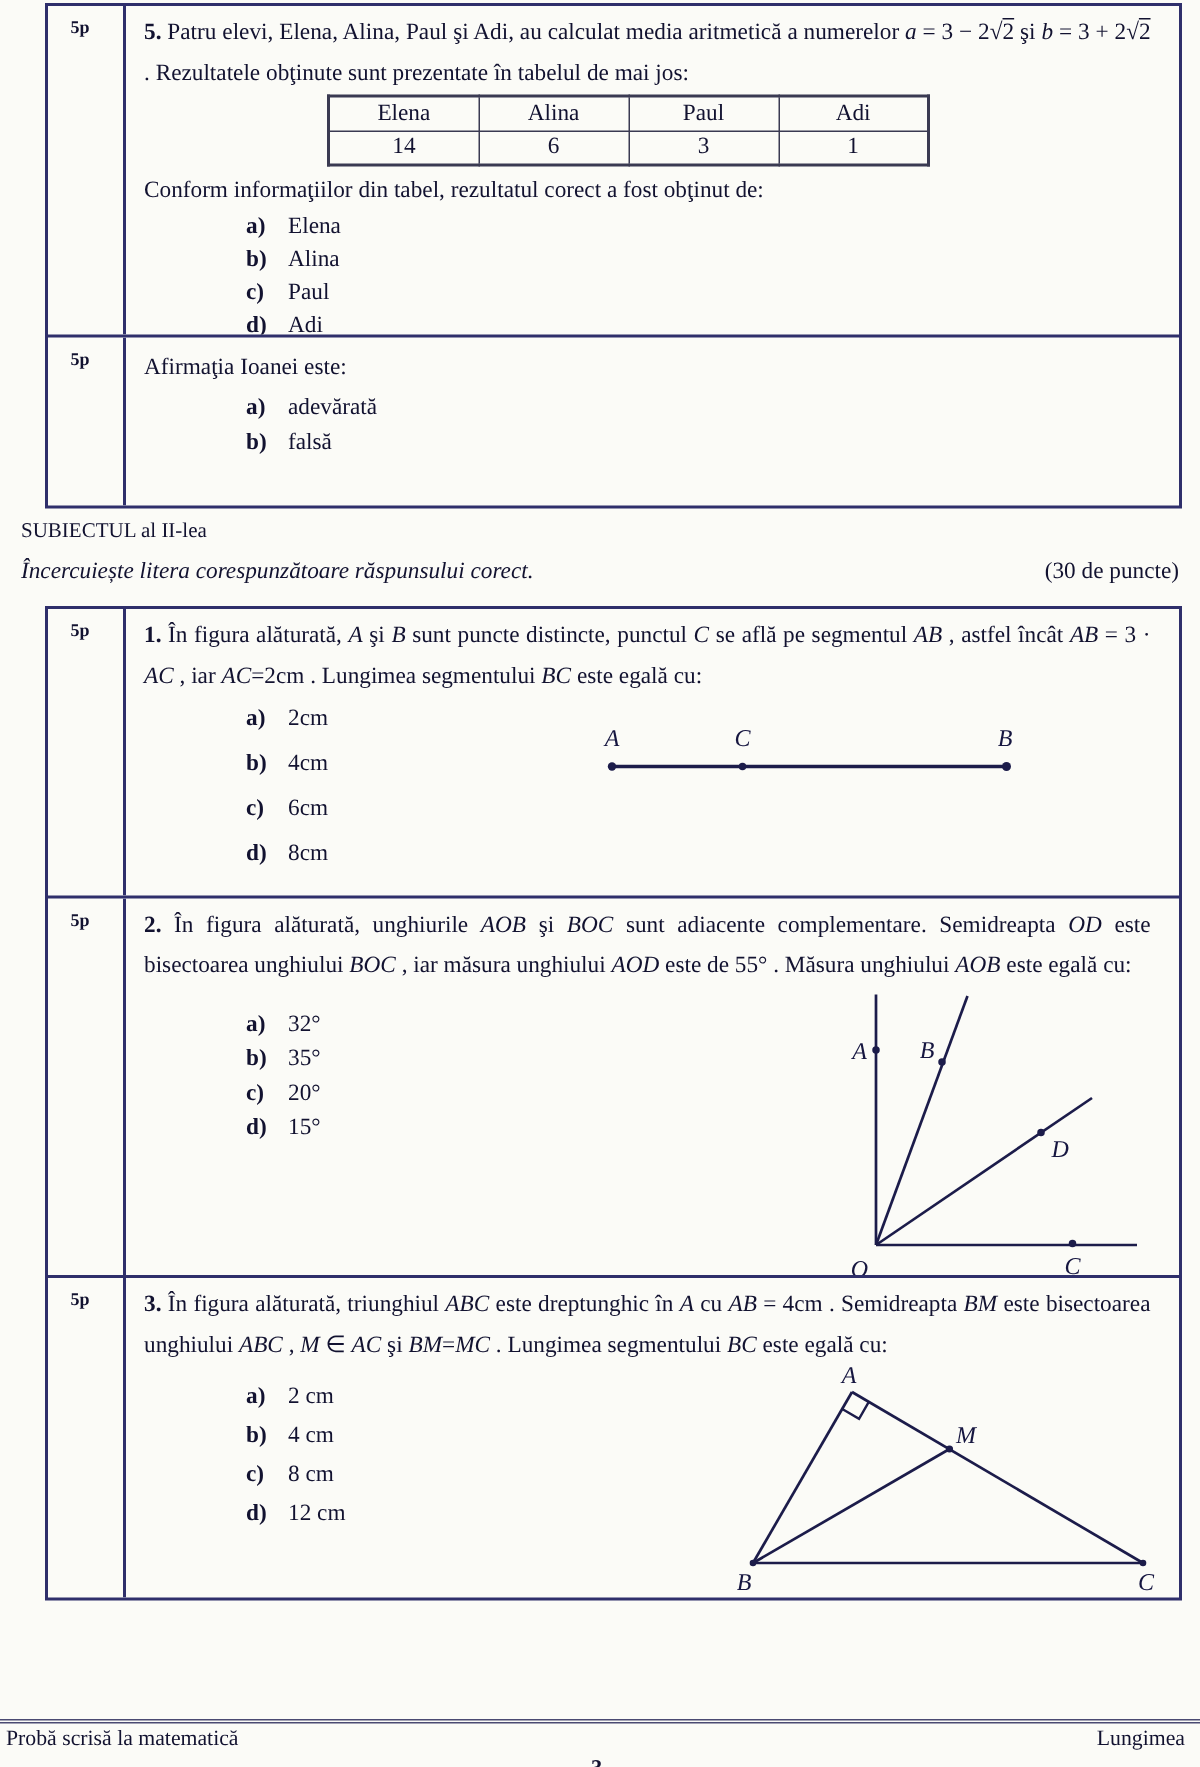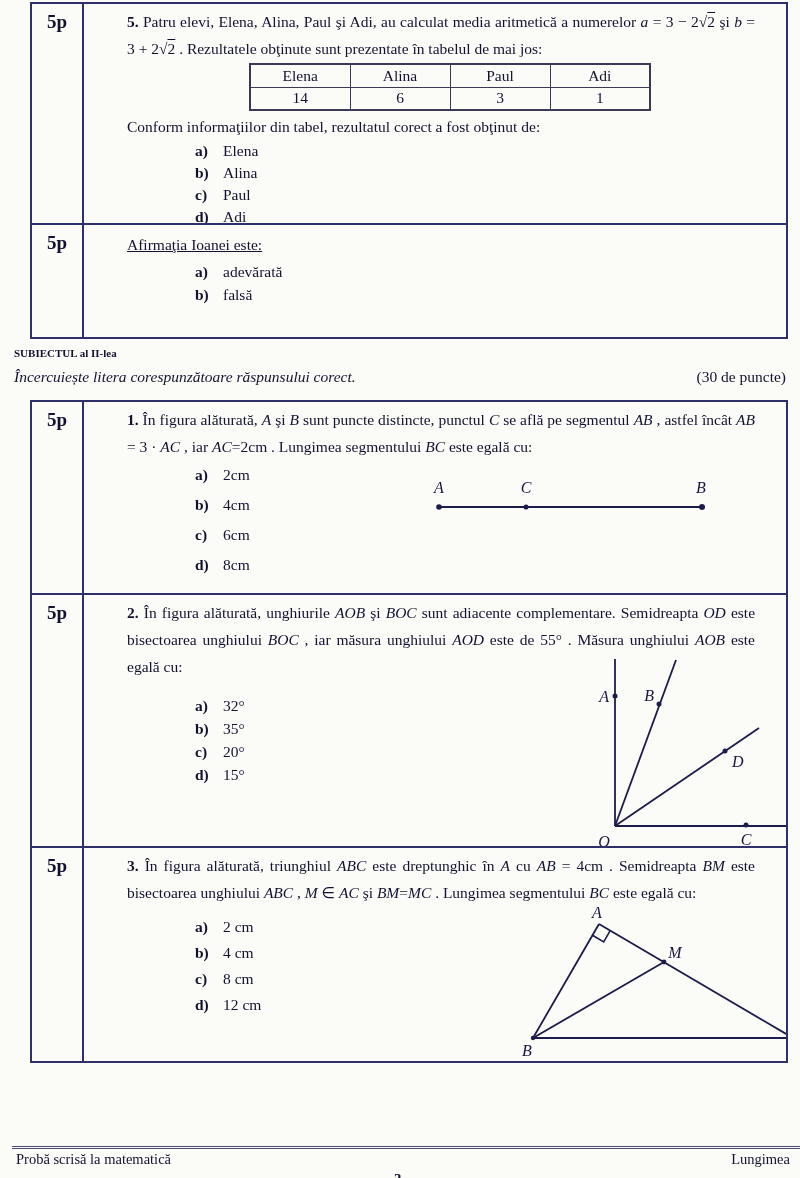--- a/index.html
+++ b/index.html
@@ -10,23 +10,23 @@
     font-family:"Liberation Serif", serif; font-size:15.5px;
   }
   
   .qtable { border:2px solid #2f2f6b; background:transparent; }
   .qtable1 { margin:2px 10px 0 30px; width:758px; }
   .qtable2 { margin:14px 10px 0 30px; width:758px; }
   .qrow { display:flex; border-bottom:2px solid #2f2f6b; overflow:hidden; }
   .qrow:last-child { border-bottom:none; }
   .pts-cell {
     width:52px; flex:0 0 52px; border-right:2px solid #2f2f6b;
-    padding:7px 0 0 15px; font-weight:bold; font-size:19px;
-  }
-  .content-cell { flex:1 1 auto; position:relative; padding:4px 31px 0 12px; overflow:hidden;margin-left:31px; }
+    padding:7px 0 0 15px; font-weight:bold; font-size:12px;
+  }
+  .content-cell { flex:1 1 auto; position:relative; padding:4px 19px 0 12px; overflow:hidden; }
   .q-text { line-height:27px; text-align:justify; }
   .q-text.oneline { text-align:left; white-space:nowrap; letter-spacing:-0.25px; overflow:hidden; }
   .sb { font-weight:bold; }
   .si { font-style:italic; }
   .sr { text-decoration:overline; }
   
   .res-table { border-collapse:collapse; margin:1px 0 0 122px; }
   .res-table td {
     border:1px solid #3a3a52; width:100px; text-align:center;
     font-size:15.5px; padding:1px 0; height:23px;
@@ -39,42 +39,42 @@
   .opt-v { }
   .opts-q5 .opt { line-height:22px; }
   .opts-q6 .opt { line-height:23px; }
   .opts-q6 { margin-top:2px; }
   .opts-q1 .opt { line-height:30px; }
   .opts-q2 .opt { line-height:23px; }
   .opts-q2 { margin-top:14px; }
   .opts-q3 .opt { line-height:26px; }
   .opts-q3 { margin-top:8px; }
   .conform { line-height:27px; margin-top:2px; }
-  .aff { line-height:27px;text-decoration:underline; }
+  .aff { line-height:27px; }
   .pad6 { padding-top:6px; }
   
   .sec2 { margin:8px 14px 0 14px; }
-  .sec2-title { font-weight:bold; font-size:11px; }
+  .sec2-title { font-weight:normal; font-size:14px; }
   .sec2-instr { display:flex; justify-content:space-between; margin-top:9px; }
   .instr-left { font-weight:normal; font-style:italic; }
   .instr-right { font-weight:normal; }
   
   .fig { position:absolute; }
   .fig line, .fig polyline, .fig path { stroke:#1c1c4a; fill:none; }
   .fig circle { fill:#1c1c4a; stroke:none; }
   .fig text {
     font-family:"Liberation Serif", serif; font-style:italic;
     font-size:16px; fill:#161640;
   }
   .fig1 { left:311px; top:76px; }
   .fig2 { left:461px; top:60px; }
   .fig3 { left:396px; top:58px; }
   
   .footer {
-    position:absolute; left:12px; right:0; top:1146px;
+    position:absolute; left:0; right:0; top:1146px;
     border-top:3px double #4a4a72; padding:2px 10px 0 4px;
     display:flex; justify-content:space-between; font-size:14.5px;
   }
   .pageno {
     position:absolute; left:394px; top:1171px; width:16px; height:7px;
     overflow:hidden; font-size:15px; font-weight:bold;
   }
 </style>
 </head>
 <body>

